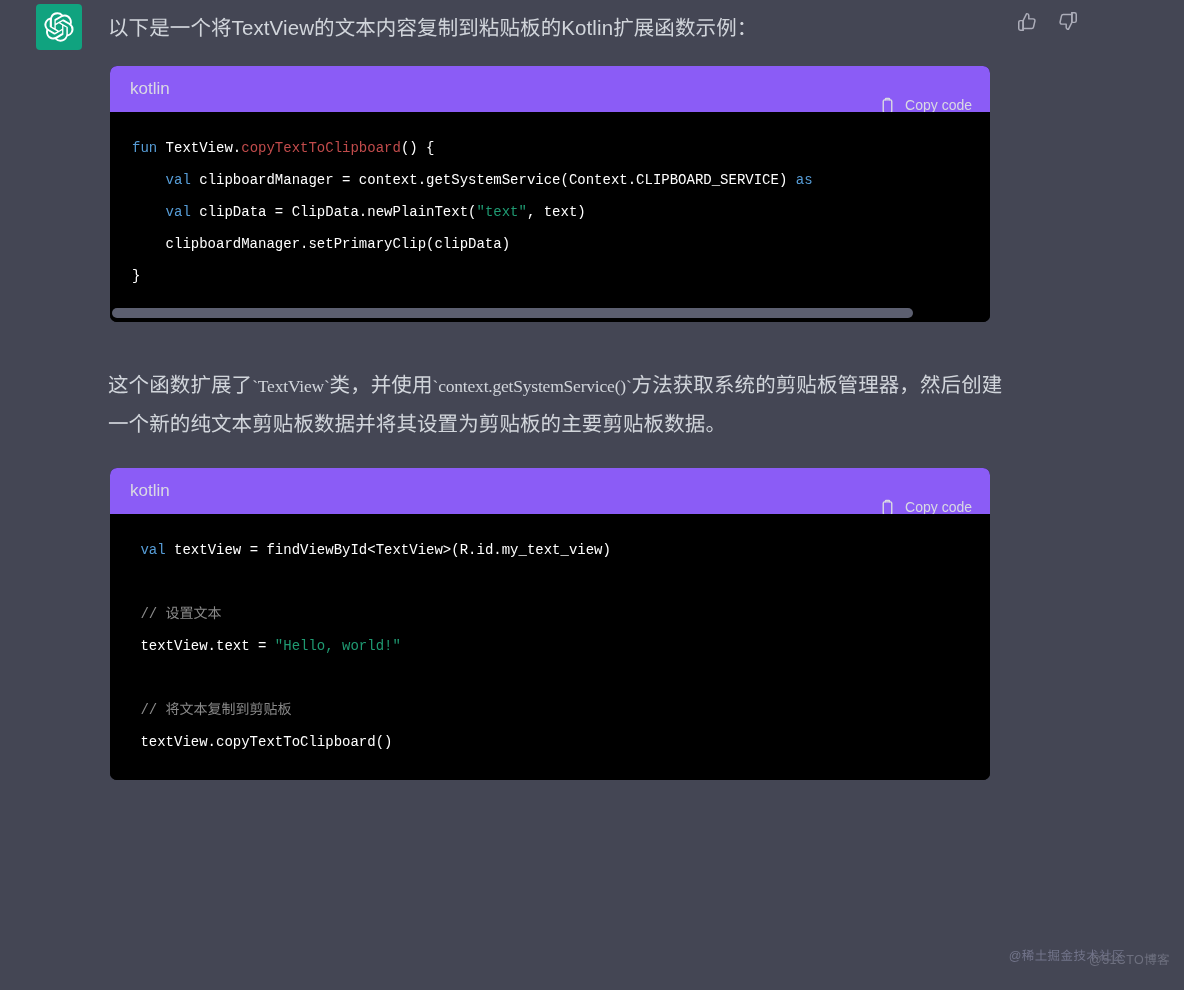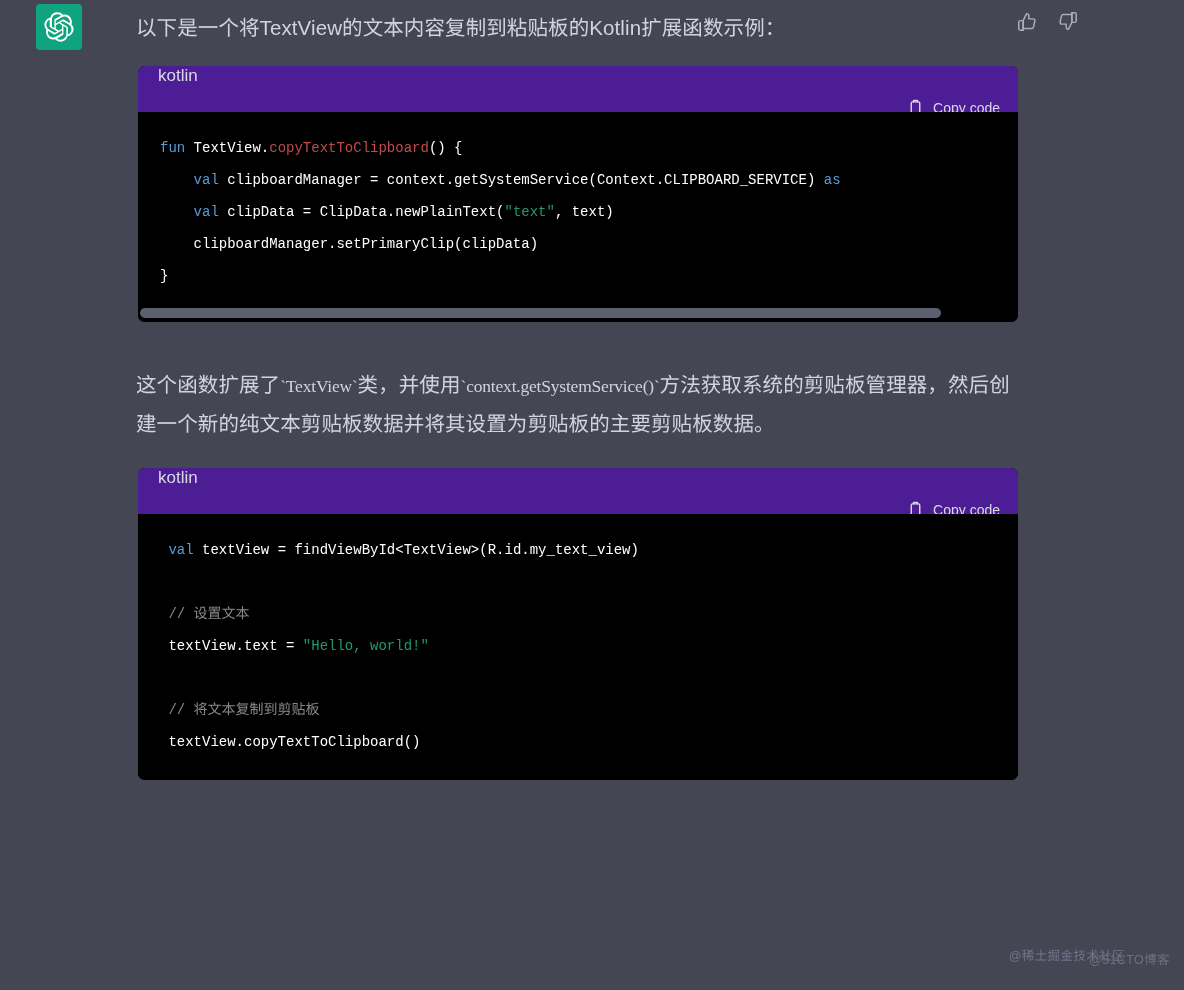--- a/index.html
+++ b/index.html
@@ -13,21 +13,20 @@
     font-family: "Liberation Sans", sans-serif;
     overflow: hidden;
     position: relative;
   }
 
   .message-row {
     display: flex;
     padding: 0;
     width: 1108px;
     box-sizing: border-box;
-    gap: 28px;
   }
 
   .avatar-col {
     width: 108px;
     flex: 0 0 108px;
     padding-top: 4px;
     padding-left: 36px;
     box-sizing: border-box;
   }
 
@@ -104,24 +103,24 @@
   
   .codeblock {
     background: #000000;
     border-radius: 7px;
     overflow: hidden;
     width: 880px;
     margin-left: 2px;
   }
 
   .code-header {
-    background: #4c1d95;
+    background: #8b5cf6;
     height: 46px;
     display: flex;
-    align-items: flex-start;
+    align-items: center;
     justify-content: space-between;
     padding: 0 18px 0 20px;
     box-sizing: border-box;
   }
   .code-lang {
     color: #d9d9e3;
     font-size: 17px;
   }
   .copy-btn {
     display: flex;

